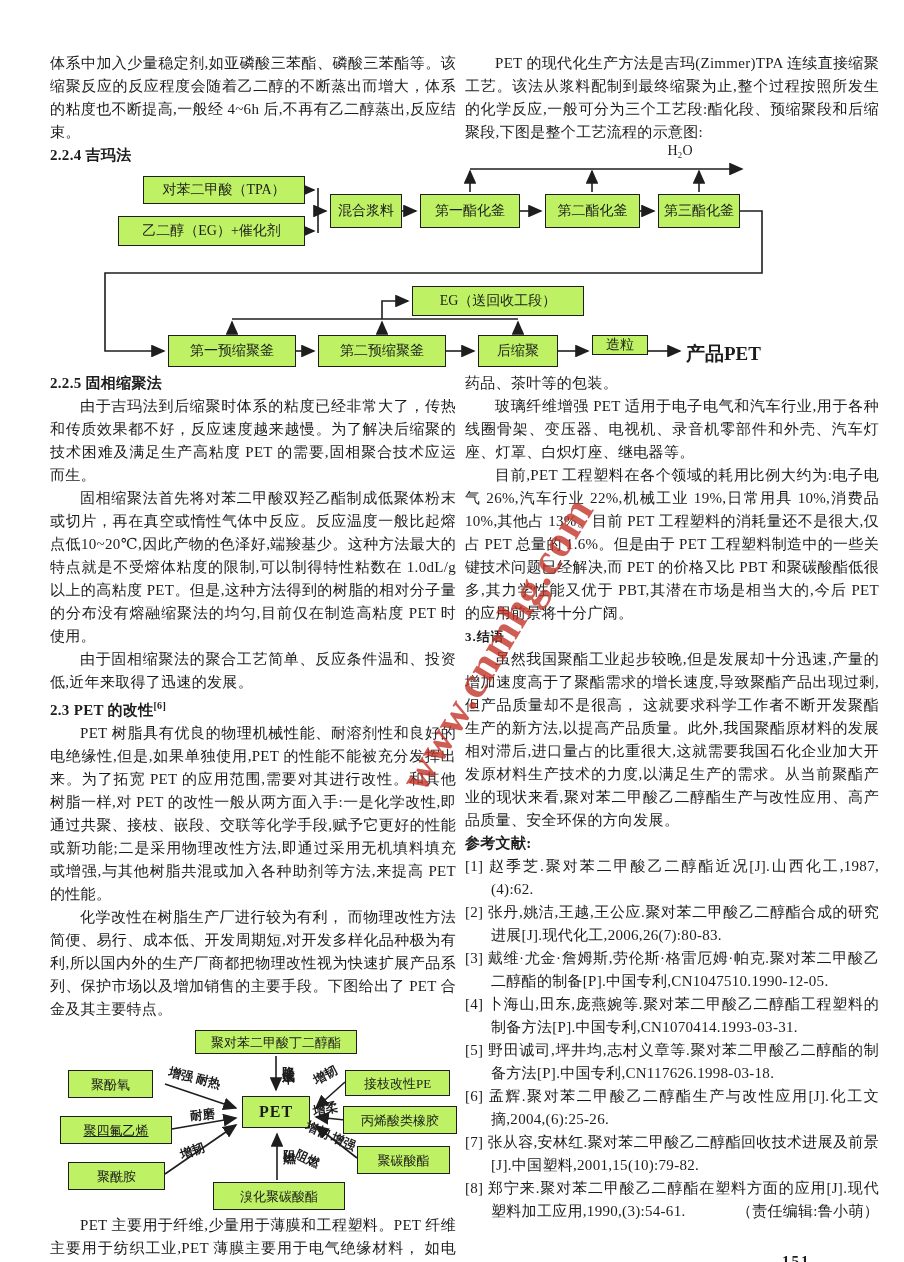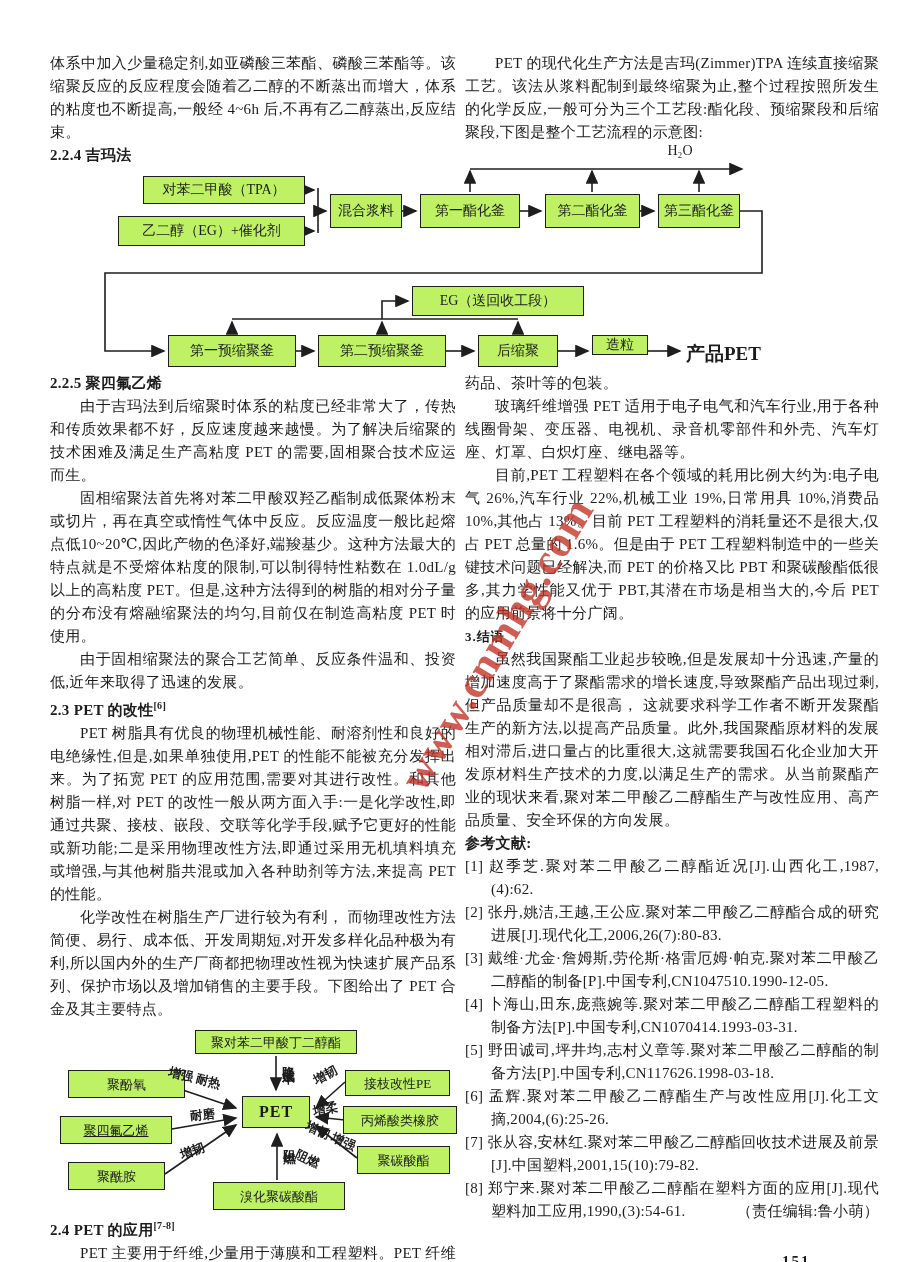--- a/index.html
+++ b/index.html
@@ -101,21 +101,21 @@
     <div class="fbox" style="left:658px;top:54px;width:82px;height:34px;">第三酯化釜</div>
     <div class="fbox" style="left:412px;top:146px;width:172px;height:30px;">EG（送回收工段）</div>
     <div class="fbox" style="left:168px;top:195px;width:128px;height:32px;">第一预缩聚釜</div>
     <div class="fbox" style="left:318px;top:195px;width:128px;height:32px;">第二预缩聚釜</div>
     <div class="fbox" style="left:478px;top:195px;width:80px;height:32px;">后缩聚</div>
     <div class="fbox" style="left:592px;top:195px;width:56px;height:20px;">造粒</div>
     <div class="flabel" style="left:686px;top:204px;font-weight:bold;font-size:19px;">产品PET</div>
   </div>
 
   <div class="col" style="left:50px;top:372px;width:406px;">
-    <p class="h">2.2.5 聚四氟乙烯</p>
+    <p class="h">2.2.5 固相缩聚法</p>
     <p class="indent">由于吉玛法到后缩聚时体系的粘度已经非常大了，传热和传质效果都不好，反应速度越来越慢。为了解决后缩聚的技术困难及满足生产高粘度 PET 的需要,固相聚合技术应运而生。</p>
     <p class="indent">固相缩聚法首先将对苯二甲酸双羟乙酯制成低聚体粉末或切片，再在真空或惰性气体中反应。反应温度一般比起熔点低10~20℃,因此产物的色泽好,端羧基少。这种方法最大的特点就是不受熔体粘度的限制,可以制得特性粘数在 1.0dL/g 以上的高粘度 PET。但是,这种方法得到的树脂的相对分子量的分布没有熔融缩聚法的均匀,目前仅在制造高粘度 PET 时使用。</p>
     <p class="indent">由于固相缩聚法的聚合工艺简单、反应条件温和、投资低,近年来取得了迅速的发展。</p>
     <p class="h"><span>2.3 PET 的改性</span><sup>[6]</sup></p>
     <p class="indent">PET 树脂具有优良的物理机械性能、耐溶剂性和良好的电绝缘性,但是,如果单独使用,PET 的性能不能被充分发挥出来。为了拓宽 PET 的应用范围,需要对其进行改性。和其他树脂一样,对 PET 的改性一般从两方面入手:一是化学改性,即通过共聚、接枝、嵌段、交联等化学手段,赋予它更好的性能或新功能;二是采用物理改性方法,即通过采用无机填料填充或增强,与其他树脂共混或加入各种助剂等方法,来提高 PET 的性能。</p>
     <p class="indent">化学改性在树脂生产厂进行较为有利， 而物理改性方法简便、易行、成本低、开发周期短,对开发多样化品种极为有利,所以国内外的生产厂商都把物理改性视为快速扩展产品系列、保护市场以及增加销售的主要手段。下图给出了 PET 合金及其主要特点。</p>
 
     <div class="alloy">
       <svg width="406" height="188">
         <defs>
@@ -129,39 +129,38 @@
           <path d="M122,105 L186,94" marker-end="url(#arr2)"></path>
           <path d="M115,150 L186,101" marker-end="url(#arr2)"></path>
           <path d="M295,58 L266,84" marker-end="url(#arr2)"></path>
           <path d="M295,96 L266,93" marker-end="url(#arr2)"></path>
           <path d="M307,134 L266,102" marker-end="url(#arr2)"></path>
           <path d="M227,156 V110" marker-end="url(#arr2)"></path>
         </g>
       </svg>
       <div class="fbox" style="left:145px;top:6px;width:162px;height:24px;">聚对苯二甲酸丁二醇酯</div>
       <div class="fbox petbox" style="left:192px;top:72px;width:68px;height:32px;">PET</div>
-      <div class="fbox" style="left:18px;top:46px;width:117px;height:28px;">聚酚氧</div>
+      <div class="fbox" style="left:18px;top:46px;width:85px;height:28px;">聚酚氧</div>
       <div class="fbox" style="left:10px;top:92px;width:112px;height:28px;text-decoration:underline;">聚四氟乙烯</div>
       <div class="fbox" style="left:18px;top:138px;width:97px;height:28px;">聚酰胺</div>
       <div class="fbox" style="left:295px;top:46px;width:105px;height:26px;">接枝改性PE</div>
       <div class="fbox" style="left:293px;top:82px;width:114px;height:28px;">丙烯酸类橡胶</div>
       <div class="fbox" style="left:307px;top:122px;width:93px;height:28px;">聚碳酸酯</div>
       <div class="fbox" style="left:163px;top:158px;width:132px;height:28px;">溴化聚碳酸酯</div>
       <div class="vlabel" style="left:232px;top:32px;height:64px;">降低成本</div>
       <div class="dlabel" style="left:118px;top:48px;transform:rotate(14deg);">增强 耐热</div>
       <div class="dlabel" style="left:140px;top:85px;transform:rotate(-6deg);">耐磨</div>
       <div class="dlabel" style="left:130px;top:121px;transform:rotate(-20deg);">增韧</div>
       <div class="dlabel" style="left:263px;top:45px;transform:rotate(-28deg);">增韧</div>
       <div class="dlabel" style="left:263px;top:79px;transform:rotate(-12deg);">增柔</div>
       <div class="dlabel" style="left:254px;top:106px;transform:rotate(24deg);">增韧 增强</div>
       <div class="dlabel" style="left:245px;top:129px;transform:rotate(26deg);">阻燃</div>
       <div class="vlabel" style="left:233px;top:116px;height:40px;">阻燃</div>
     </div>
 
-    <p class="h"><span>2.4 PET 的应用</span><sup>[7-8]</sup></p>
     <p class="indent">PET 主要用于纤维,少量用于薄膜和工程塑料。PET 纤维主要用于纺织工业,PET 薄膜主要用于电气绝缘材料， 如电容器、电缆绝缘、印刷电路板等。PET 薄膜的另一个应用领域是片基和基带,如电影胶片、X 光片、录音磁带、录像磁带等,还用于食品、</p>
   </div>
 
   <div class="col" style="left:465px;top:372px;width:414px;">
     <p>药品、茶叶等的包装。</p>
     <p class="indent">玻璃纤维增强 PET 适用于电子电气和汽车行业,用于各种线圈骨架、变压器、电视机、录音机零部件和外壳、汽车灯座、灯罩、白炽灯座、继电器等。</p>
     <p class="indent">目前,PET 工程塑料在各个领域的耗用比例大约为:电子电气 26%,汽车行业 22%,机械工业 19%,日常用具 10%,消费品10%,其他占 13%。目前 PET 工程塑料的消耗量还不是很大,仅占 PET 总量的 1.6%。但是由于 PET 工程塑料制造中的一些关键技术问题已经解决,而 PET 的价格又比 PBT 和聚碳酸酯低很多,其力学性能又优于 PBT,其潜在市场是相当大的,今后 PET 的应用前景将十分广阔。</p>
     <p class="h-big">3.结语</p>
     <p class="indent">虽然我国聚酯工业起步较晚,但是发展却十分迅速,产量的增加速度高于了聚酯需求的增长速度,导致聚酯产品出现过剩,但产品质量却不是很高， 这就要求科学工作者不断开发聚酯生产的新方法,以提高产品质量。此外,我国聚酯原材料的发展相对滞后,进口量占的比重很大,这就需要我国石化企业加大开发原材料生产技术的力度,以满足生产的需求。从当前聚酯产业的现状来看,聚对苯二甲酸乙二醇酯生产与改性应用、高产品质量、安全环保的方向发展。</p>
     <p class="ref-head">参考文献:</p>

